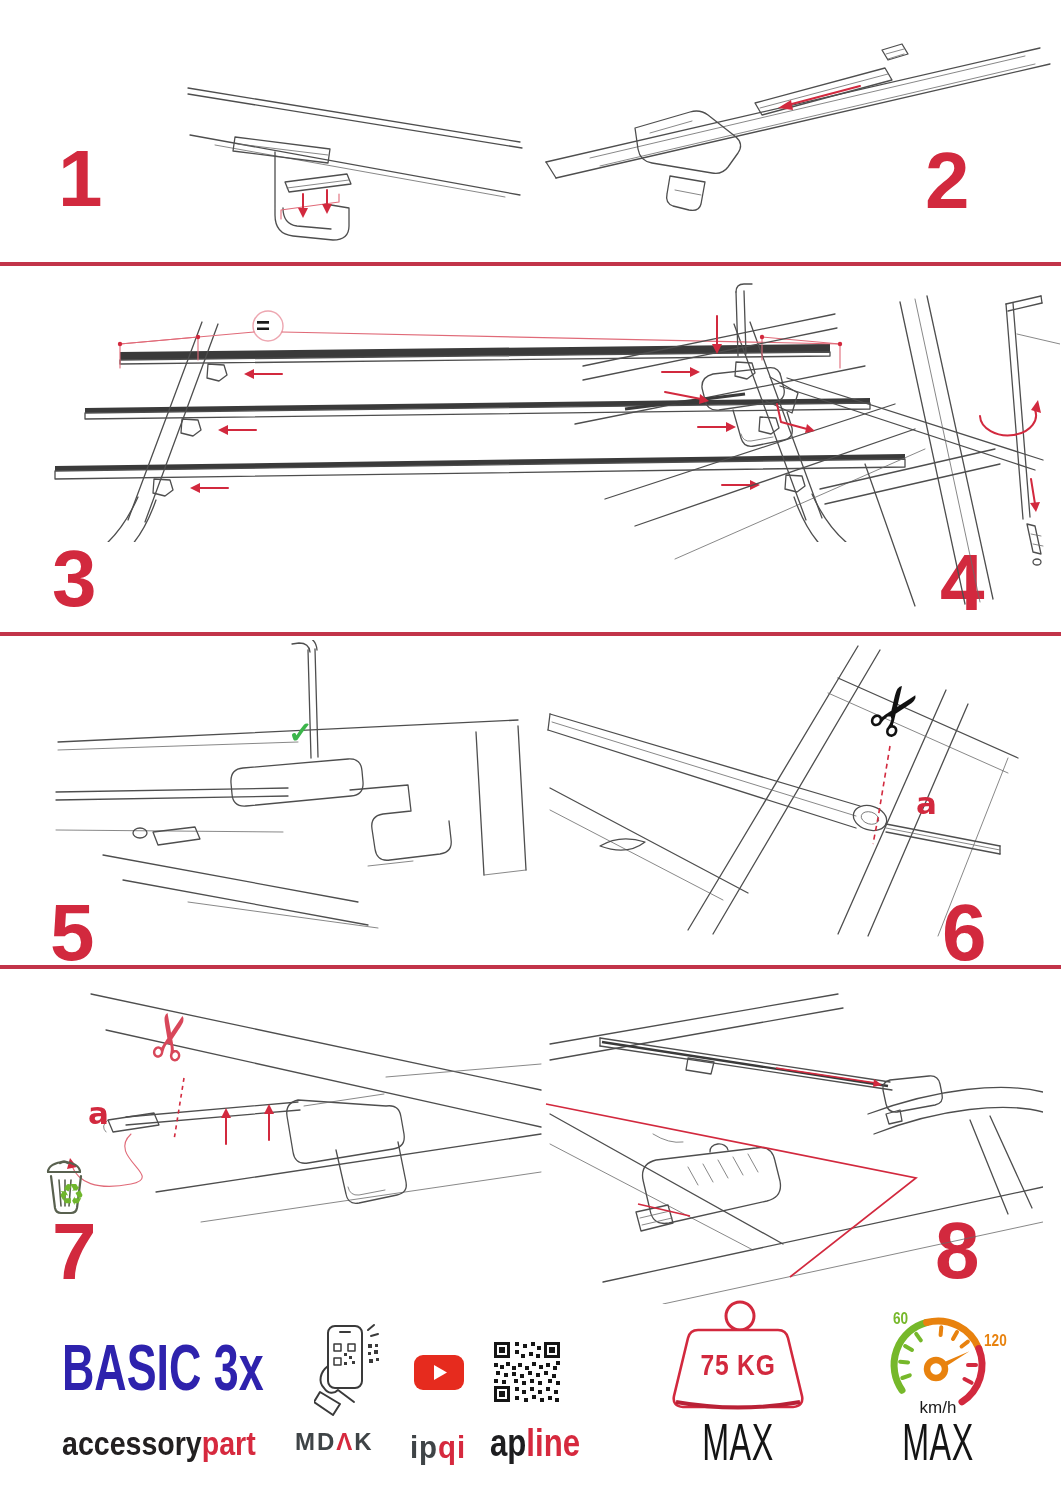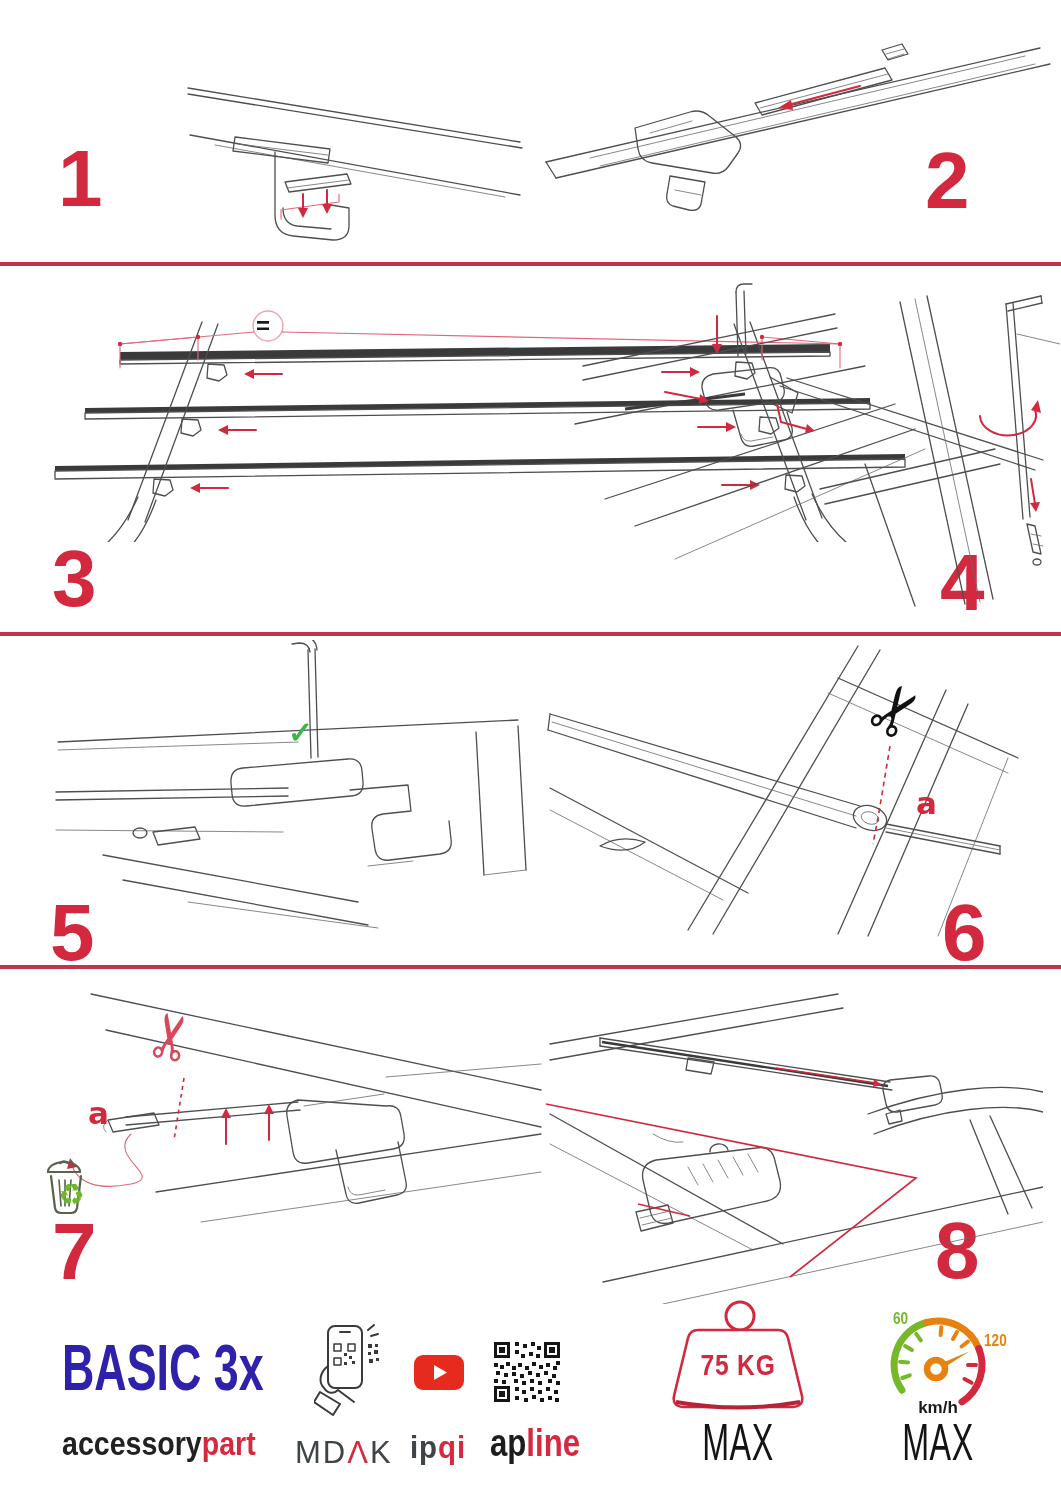--- a/index.html
+++ b/index.html
@@ -21,32 +21,32 @@
   .check{font-size:30px;font-weight:700;color:#3bb54a;}
   .sciss-b{font-size:66px;color:#111;transform:rotate(-55deg);}
   .sciss-r{font-size:62px;color:#d8475a;transform:rotate(-78deg);}
   .lbl-a{font-size:31px;font-weight:700;color:#d2293e;font-family:"DejaVu Sans",sans-serif;}
   .recy{font-size:30px;color:#6fb62c;}
   .basic{font-size:64px;font-weight:700;color:#2e22ad;letter-spacing:0px;
          transform:scaleX(0.70);transform-origin:left top;white-space:nowrap;}
   .accpart{font-size:34px;font-weight:700;letter-spacing:0;transform:scaleX(0.84);
            transform-origin:left top;white-space:nowrap;}
   .accpart .b1{color:#232021;} .accpart .b2{color:#d6293e;}
-  .logotext{font-size:31px;font-weight:400;color:#3f4447;letter-spacing:2px;white-space:nowrap;margin-top:7px;}
+  .logotext{font-size:24px;font-weight:700;color:#3f4447;letter-spacing:2px;white-space:nowrap;}
   .logotext .r{color:#d6293e;}
   .ipqi{font-size:32px;font-weight:700;color:#3f4447;letter-spacing:1px;transform:scaleX(0.92);transform-origin:left top;}
   .apline{font-size:38px;font-weight:700;color:#1d1d1f;letter-spacing:0;transform:scaleX(0.82);transform-origin:left top;}
   .apline .r{color:#d6293e;}
   .kg{font-size:30px;font-weight:700;color:#d2293e;letter-spacing:1px;transform:scaleX(0.82);
       transform-origin:center top;text-align:center;width:144px;}
   .maxlbl{font-size:52px;font-weight:400;color:#141414;transform:scaleX(0.62);
           transform-origin:center top;text-align:center;letter-spacing:1px;}
   .g60{font-size:16px;font-weight:700;color:#76b82a;transform:scaleX(0.85);transform-origin:left top;}
   .o120{font-size:16px;font-weight:700;color:#e8820e;transform:scaleX(0.85);transform-origin:left top;}
-  .kmh{font-size:17px;font-weight:700;color:#1a1a1a;text-align:center;width:60px;}
+  .kmh{font-size:17px;font-weight:400;color:#1a1a1a;text-align:center;width:60px;}
 </style>
 </head>
 <body>
 
 <div class="page">
 
   <div class="sep" style="top:262px"></div>
   <div class="sep" style="top:632px"></div>
   <div class="sep" style="top:965px"></div>
 

